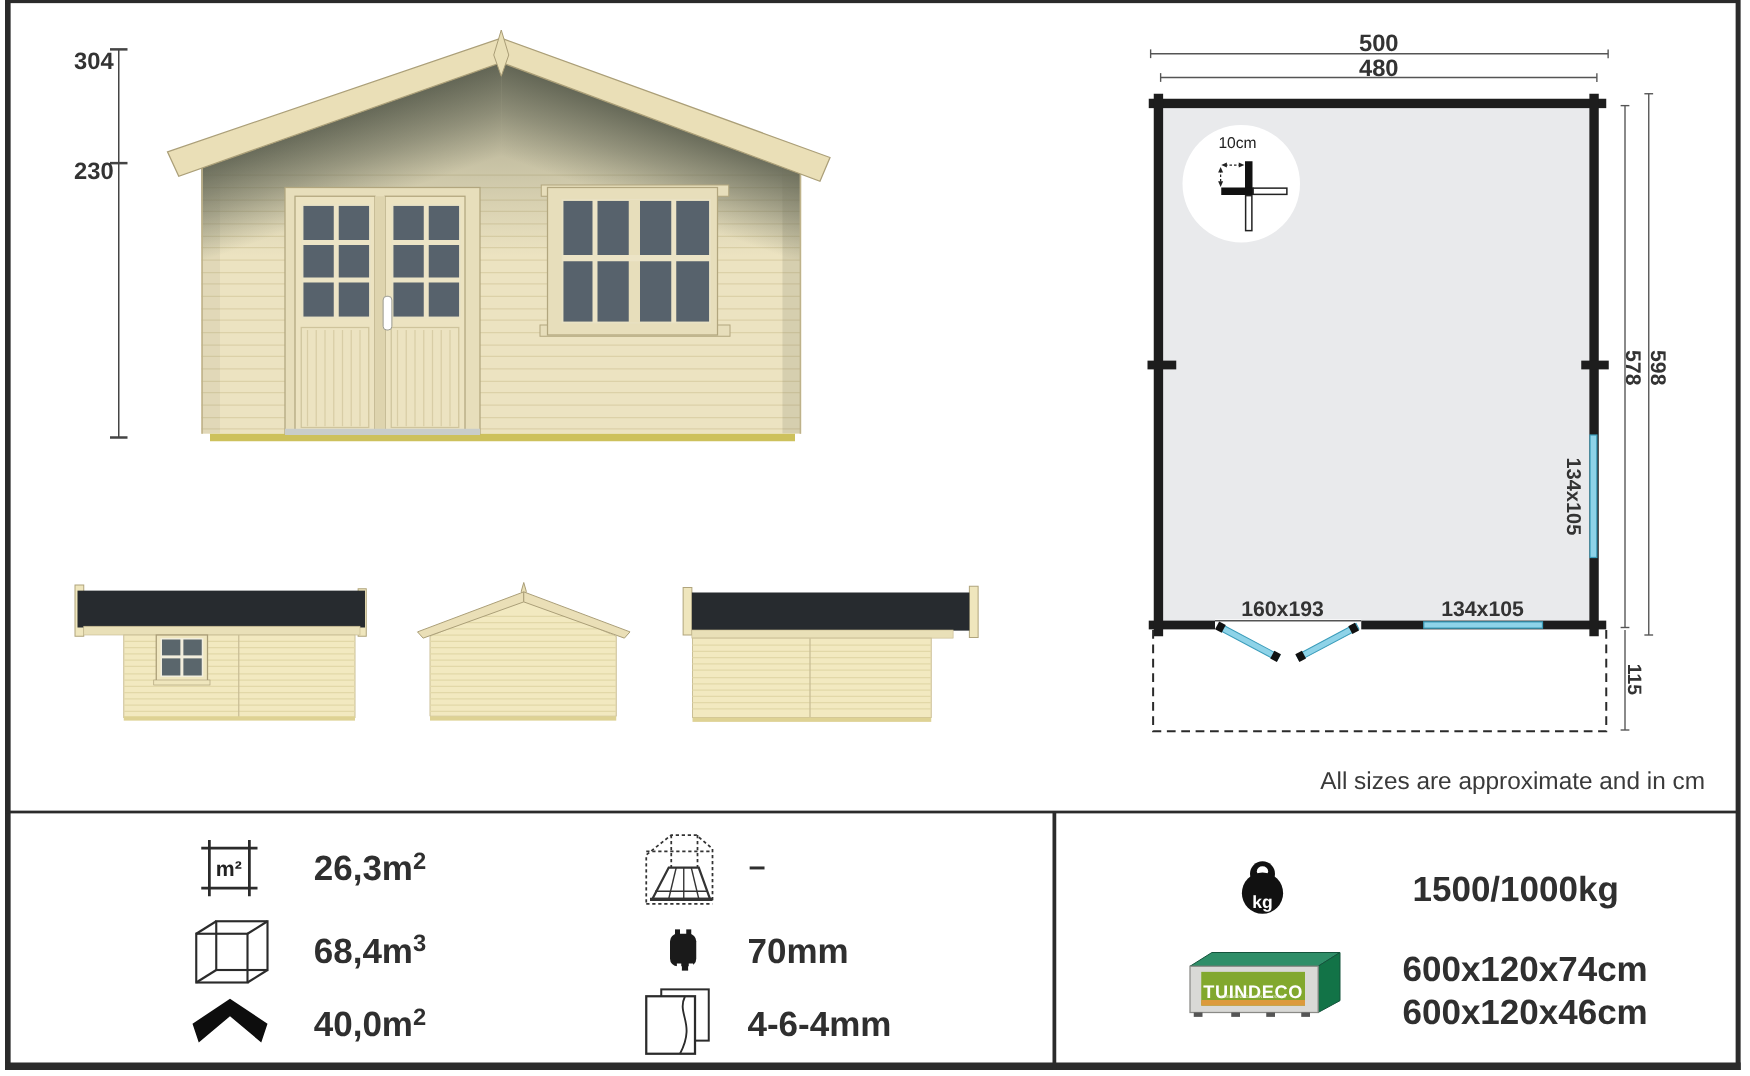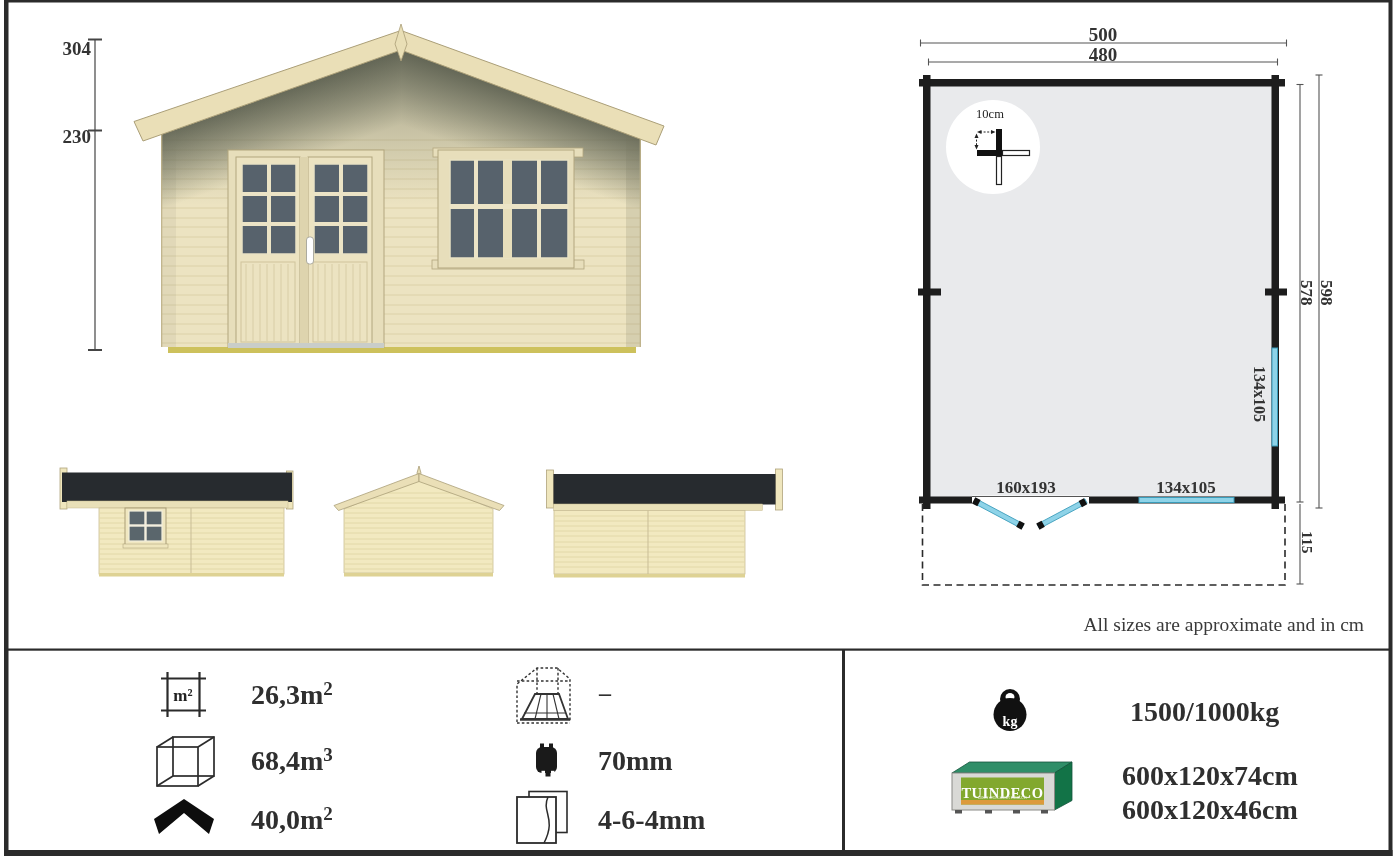--- a/index.html
+++ b/index.html
@@ -1,15 +1,15 @@
 <!DOCTYPE html>
 <html><head><meta charset="utf-8">
 <style>
 html,body{margin:0;padding:0;background:#fff;}
-#page{position:relative;width:1400px;height:861px;overflow:hidden;font-family:Liberation Serif, serif;}
+#page{position:relative;width:1400px;height:861px;overflow:hidden;font-family:Liberation Sans, sans-serif;}
 #page svg{position:absolute;top:0;left:0;}
 </style></head>
 <body>
 <div id="page">
 <svg width="1400" height="861" viewBox="0 0 1400 861">
 <defs>
 <linearGradient id="gsh" x1="0" y1="0" x2="0" y2="1">
 <stop offset="0" stop-color="#575b4c" stop-opacity="0.85"></stop>
 <stop offset="0.5" stop-color="#5f6353" stop-opacity="0.45"></stop>
 <stop offset="1" stop-color="#6a6e5a" stop-opacity="0"></stop>

